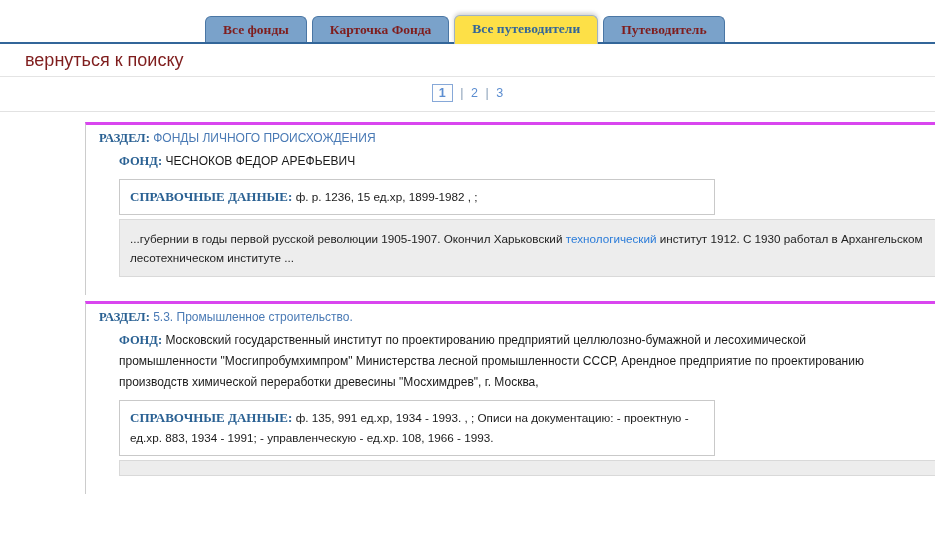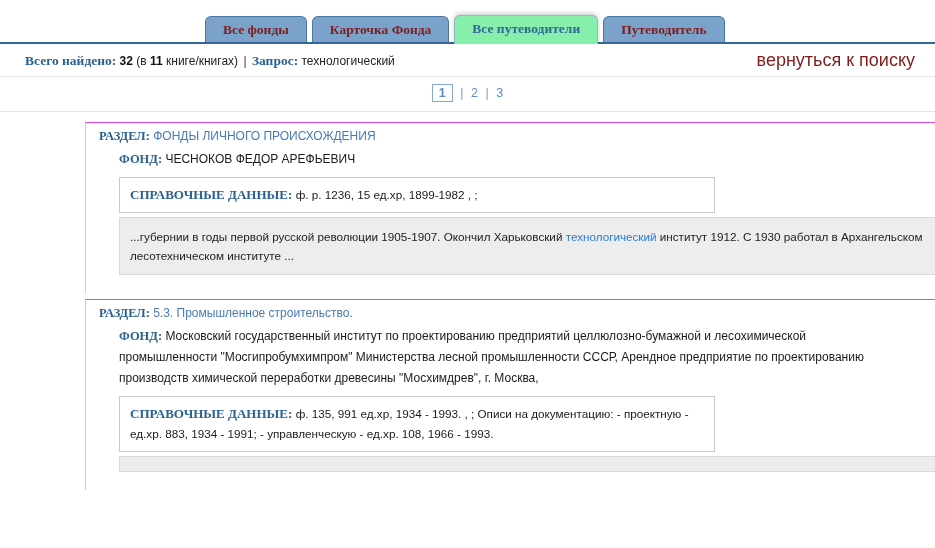--- a/index.html
+++ b/index.html
@@ -12,21 +12,21 @@
     height:44px;box-sizing:border-box;display:flex;align-items:flex-end;gap:5px;
     padding-left:205px;border-bottom:2px solid #336699;position:relative;
   }
   .tab{
     background:#7aa2ca;border:1px solid #4a76a4;border-bottom:none;
     border-radius:6px 6px 0 0;color:#7f1d1d;
     font-family:"Liberation Serif", serif;font-weight:bold;font-size:13.5px;
     padding:5px 17px 4px;cursor:pointer;white-space:nowrap;
   }
   .tab.active{
-    background:#86efac;color:#336699;border:1px solid #9fb2c4;border-bottom:none;
+    background:#fde047;color:#336699;border:1px solid #9fb2c4;border-bottom:none;
     margin-bottom:-2px;padding-bottom:7px;
     box-shadow:0 -2px 4px rgba(0,0,0,0.18);position:relative;z-index:2;
   }
   
   .summary-row{
     display:flex;justify-content:space-between;align-items:center;
     padding:6px 20px 5px 25px;border-bottom:1px solid #e4e4e4;
   }
   .lbl-serif{
     font-family:"Liberation Serif", serif;font-weight:bold;color:#2a6193;font-size:13.5px;
@@ -49,21 +49,21 @@
   .results{padding:10px 0 0 40px;}
   .result{margin-bottom:6px;}
   .result-head{margin:6px 0 6px 0;font-size:12px;}
   .head-label{
     font-family:"Liberation Serif", serif;font-weight:bold;color:#2a6193;font-size:13px;
   }
   .head-title{font-weight:bold;color:#111;}
   .bracket{color:#555;}
   .count-green{color:#33a333;font-weight:bold;cursor:pointer;text-decoration:none;margin:0 1px;}
   .section-box{
-    margin-left:45px;border-left:1px solid #ccc;border-top:1px solid #d946ef;
+    margin-left:45px;border-left:1px solid #ccc;border-top:3px solid #d946ef;
     padding:6px 0 12px 13px;
   }
   .sec-label,.fond-label,.ref-label{
     font-family:"Liberation Serif", serif;font-weight:bold;color:#2a6193;font-size:12.5px;
   }
   .ref-label{font-size:13px;}
   .sec-link{color:#4a7ab5;text-decoration:none;cursor:pointer;font-size:12px;}
   .fond-block{margin-left:20px;margin-top:5px;}
   .fond-line{width:787px;line-height:21px;margin:4px 0 2px;}
   .fond-text{color:#1a1a1a;}
@@ -85,30 +85,20 @@
 <div class="page">
 
   <div class="tabs-row">
     <div class="tab">Все фонды</div>
     <div class="tab">Карточка Фонда</div>
     <div class="tab active">Все путеводители</div>
     <div class="tab">Путеводитель</div>
   </div>
 
   <div class="summary-row">
-    <div class="summary-left">
-      <span class="lbl-serif">Всего найдено:</span>
-      <b>32</b>
-      <span>(в</span>
-      <b>11</b>
-      <span>книге/книгах)</span>
-      <span class="pipe">|</span>
-      <span class="lbl-serif">Запрос:</span>
-      <span>технологический</span>
-    </div>
     <a class="back-link">вернуться к поиску</a>
   </div>
 
   <div class="pagination">
     <span class="page-current">1</span>
     <span class="page-sep">|</span>
     <a class="page-link">2</a>
     <span class="page-sep">|</span>
     <a class="page-link">3</a>
   </div>

